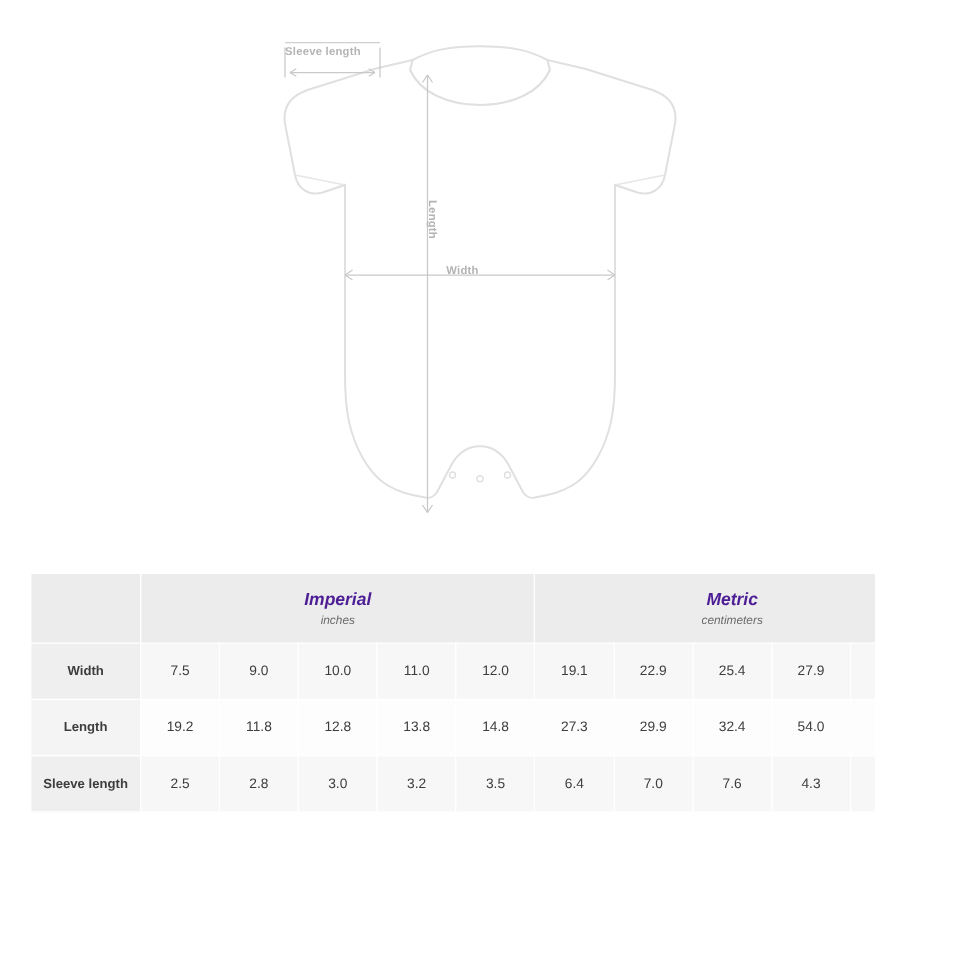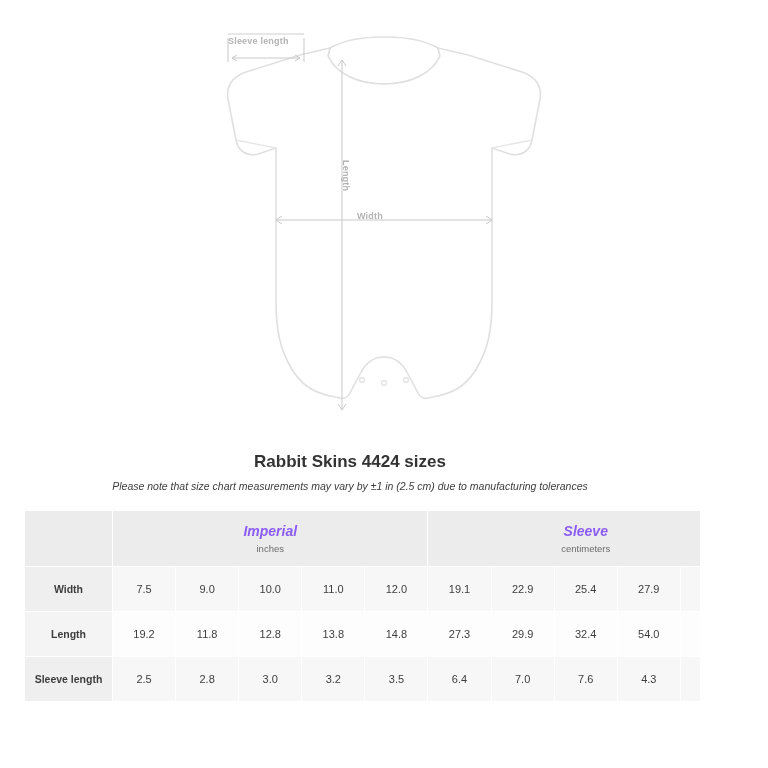--- a/index.html
+++ b/index.html
@@ -75,25 +75,26 @@
   }
   .unit-head {
     background: #ececec;
     height: 56px;
     padding: 6px 0;
   }
   .unit-head .unit-name {
     font-size: 14px;
     font-style: italic;
     font-weight: bold;
-    color: #8b5cf6;
+    color: #4c1d95;
     display: block;
   }
   .unit-head .unit-sub {
     font-size: 9.5px;
+    font-style: italic;
     color: #6b6b6b;
     display: block;
     margin-top: 4px;
   }
   .col-head {
     background: #f4f4f4;
     height: 46px;
     font-size: 10.5px;
     font-weight: bold;
     color: #3d3d3d;
@@ -189,24 +190,20 @@
         <path d="M342,60 l-4,6 M342,60 l4,6"></path>
         <path d="M342,410 l-4,-6 M342,410 l4,-6"></path>
       </g>
     </svg>
 
     <span class="dim-label sleeve">Sleeve length</span>
     <span class="dim-label width">Width</span>
     <span class="dim-label length">Length</span>
   </div>
 
-  <div class="title-block">
-    <h1 class="chart-title">Rabbit Skins 4424 sizes</h1>
-    <p class="chart-note">Please note that size chart measurements may vary by ±1 in (2.5 cm) due to manufacturing tolerances</p>
-  </div>
 
   <div class="table-wrap">
     <table class="size-chart">
       <colgroup>
         <col class="first-col">
         <col>
           <col>
           <col>
           <col>
           <col>
@@ -217,21 +214,21 @@
           <col>
       </colgroup>
       <tbody>
         <tr>
           <td class="unit-head"></td>
           <td class="unit-head" colspan="5">
             <span class="unit-name">Imperial</span>
             <span class="unit-sub">inches</span>
           </td>
           <td class="unit-head" colspan="5">
-            <span class="unit-name">Sleeve</span>
+            <span class="unit-name">Metric</span>
             <span class="unit-sub">centimeters</span>
           </td>
         </tr>
 
 
         <tr class="shade">
           <td class="row-head">Width</td>
           <td class="val">7.5</td>
           <td class="val">9.0</td>
           <td class="val">10.0</td>

